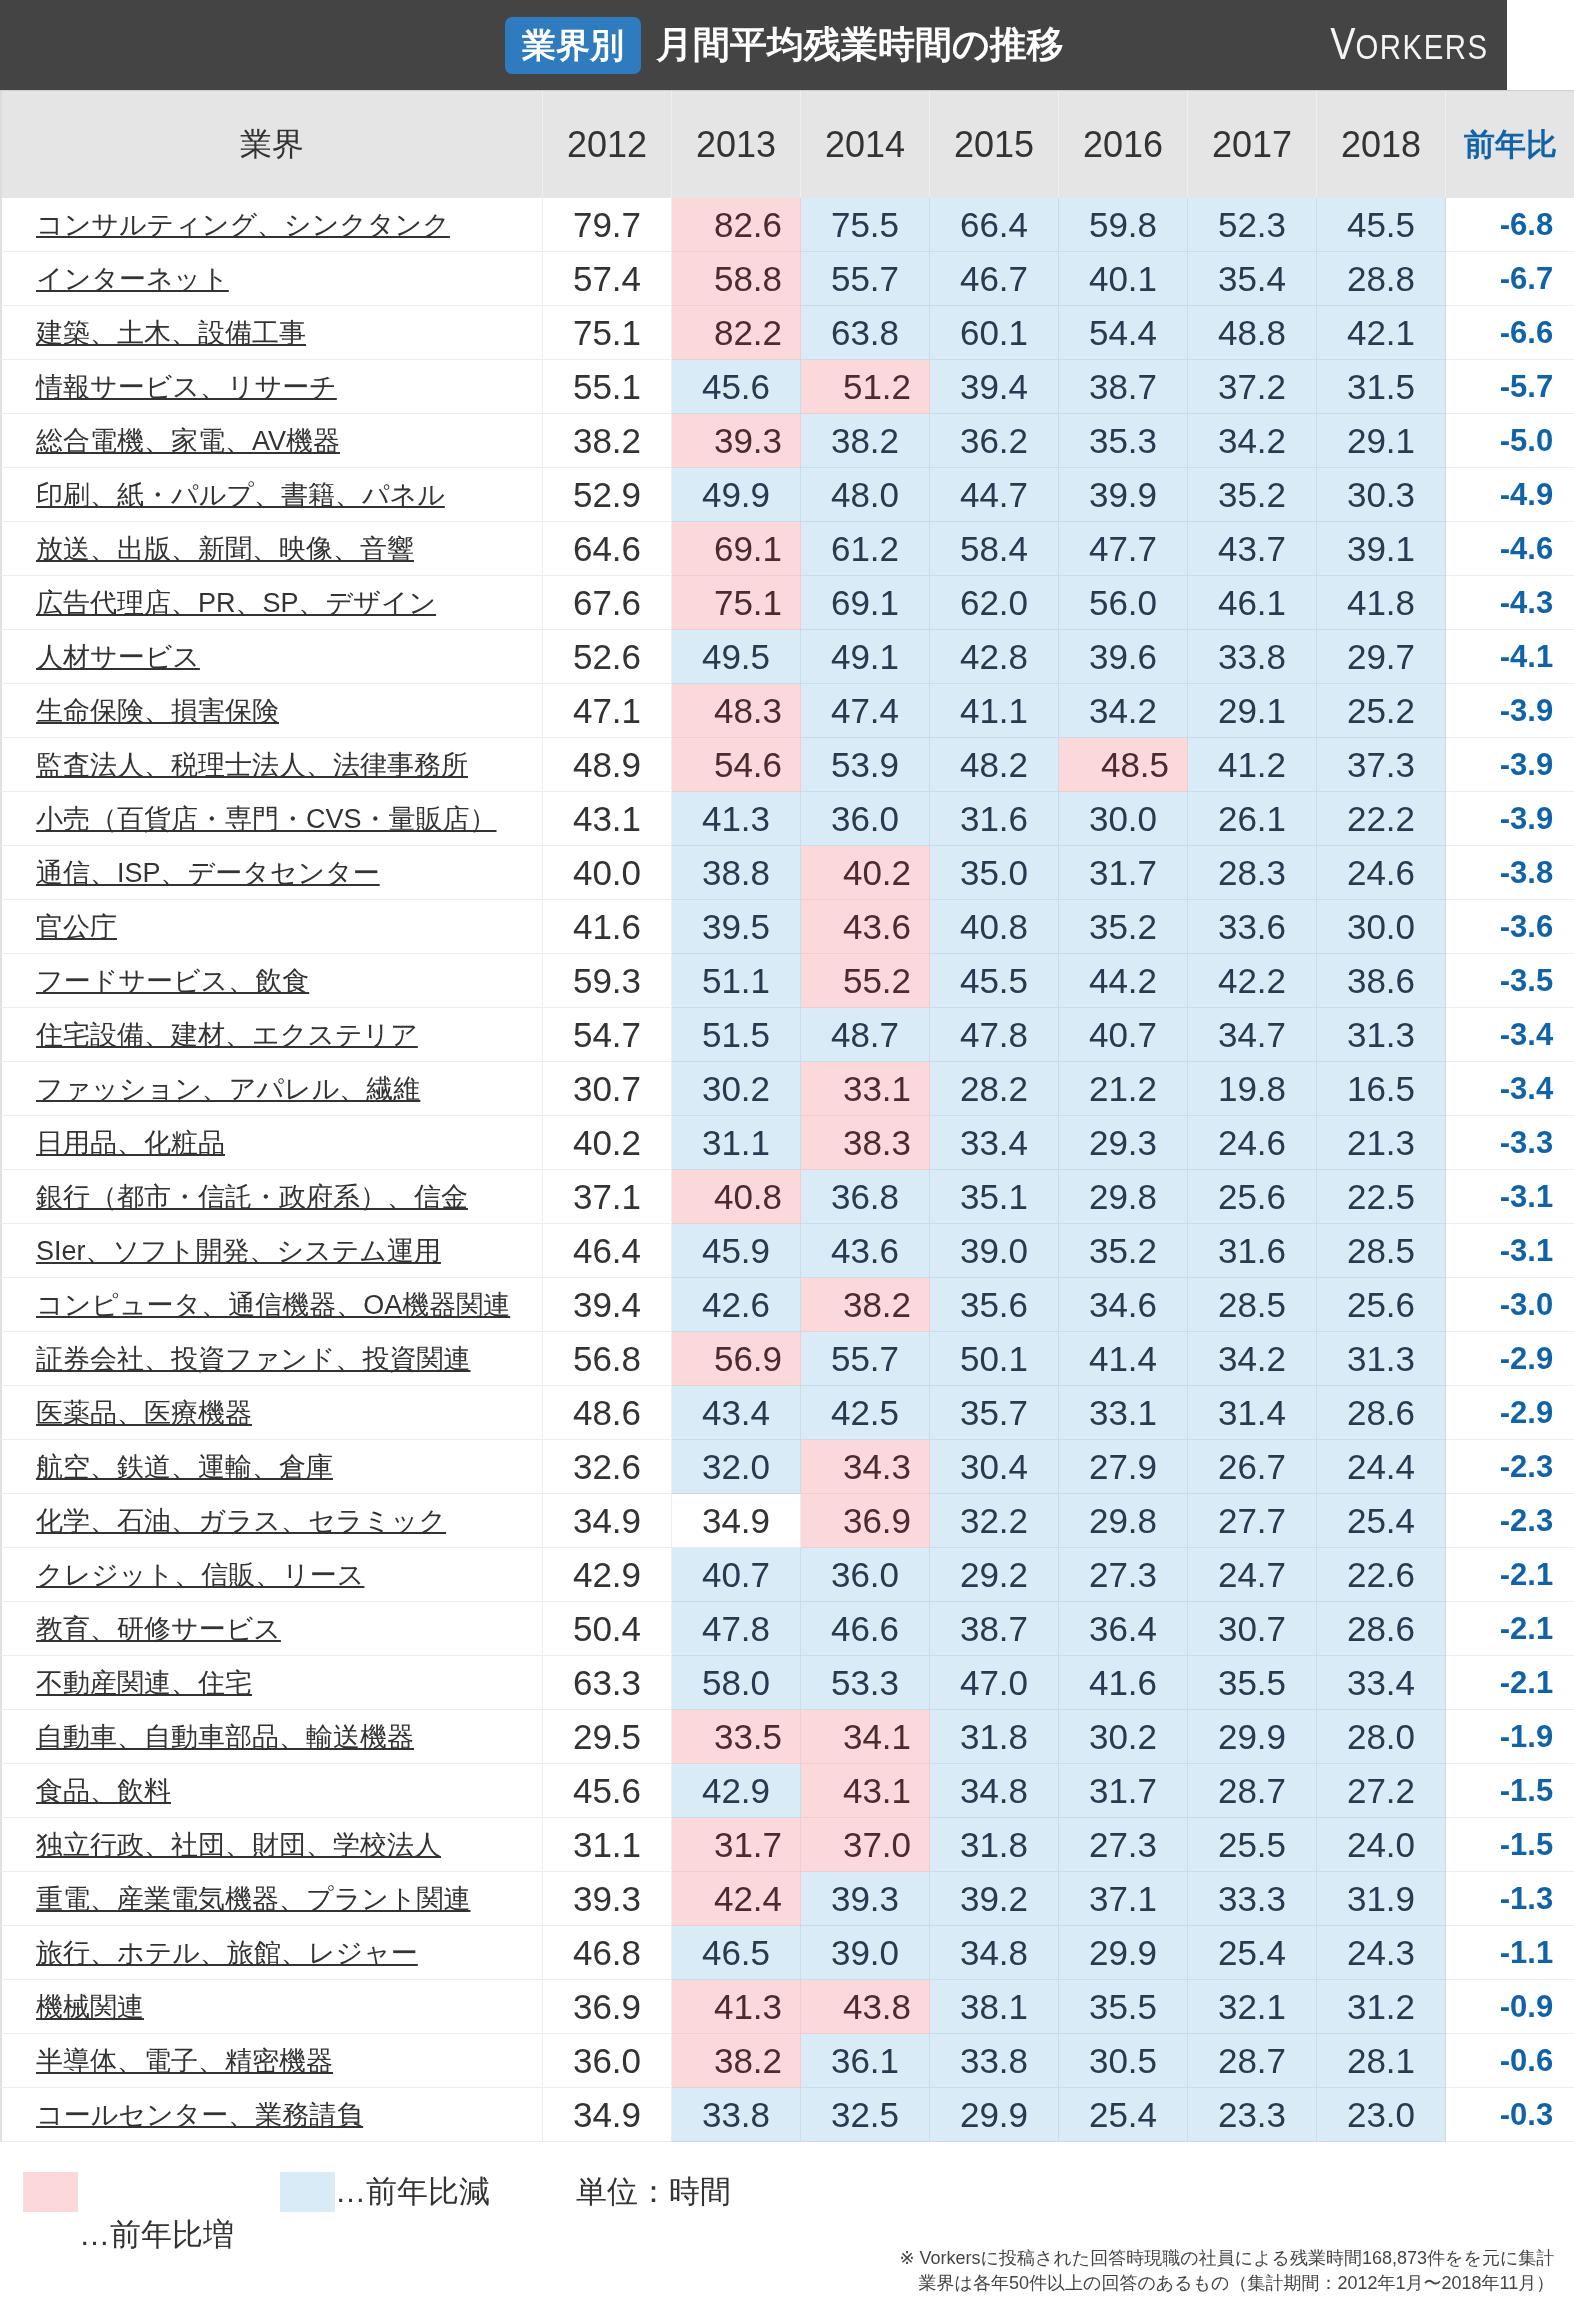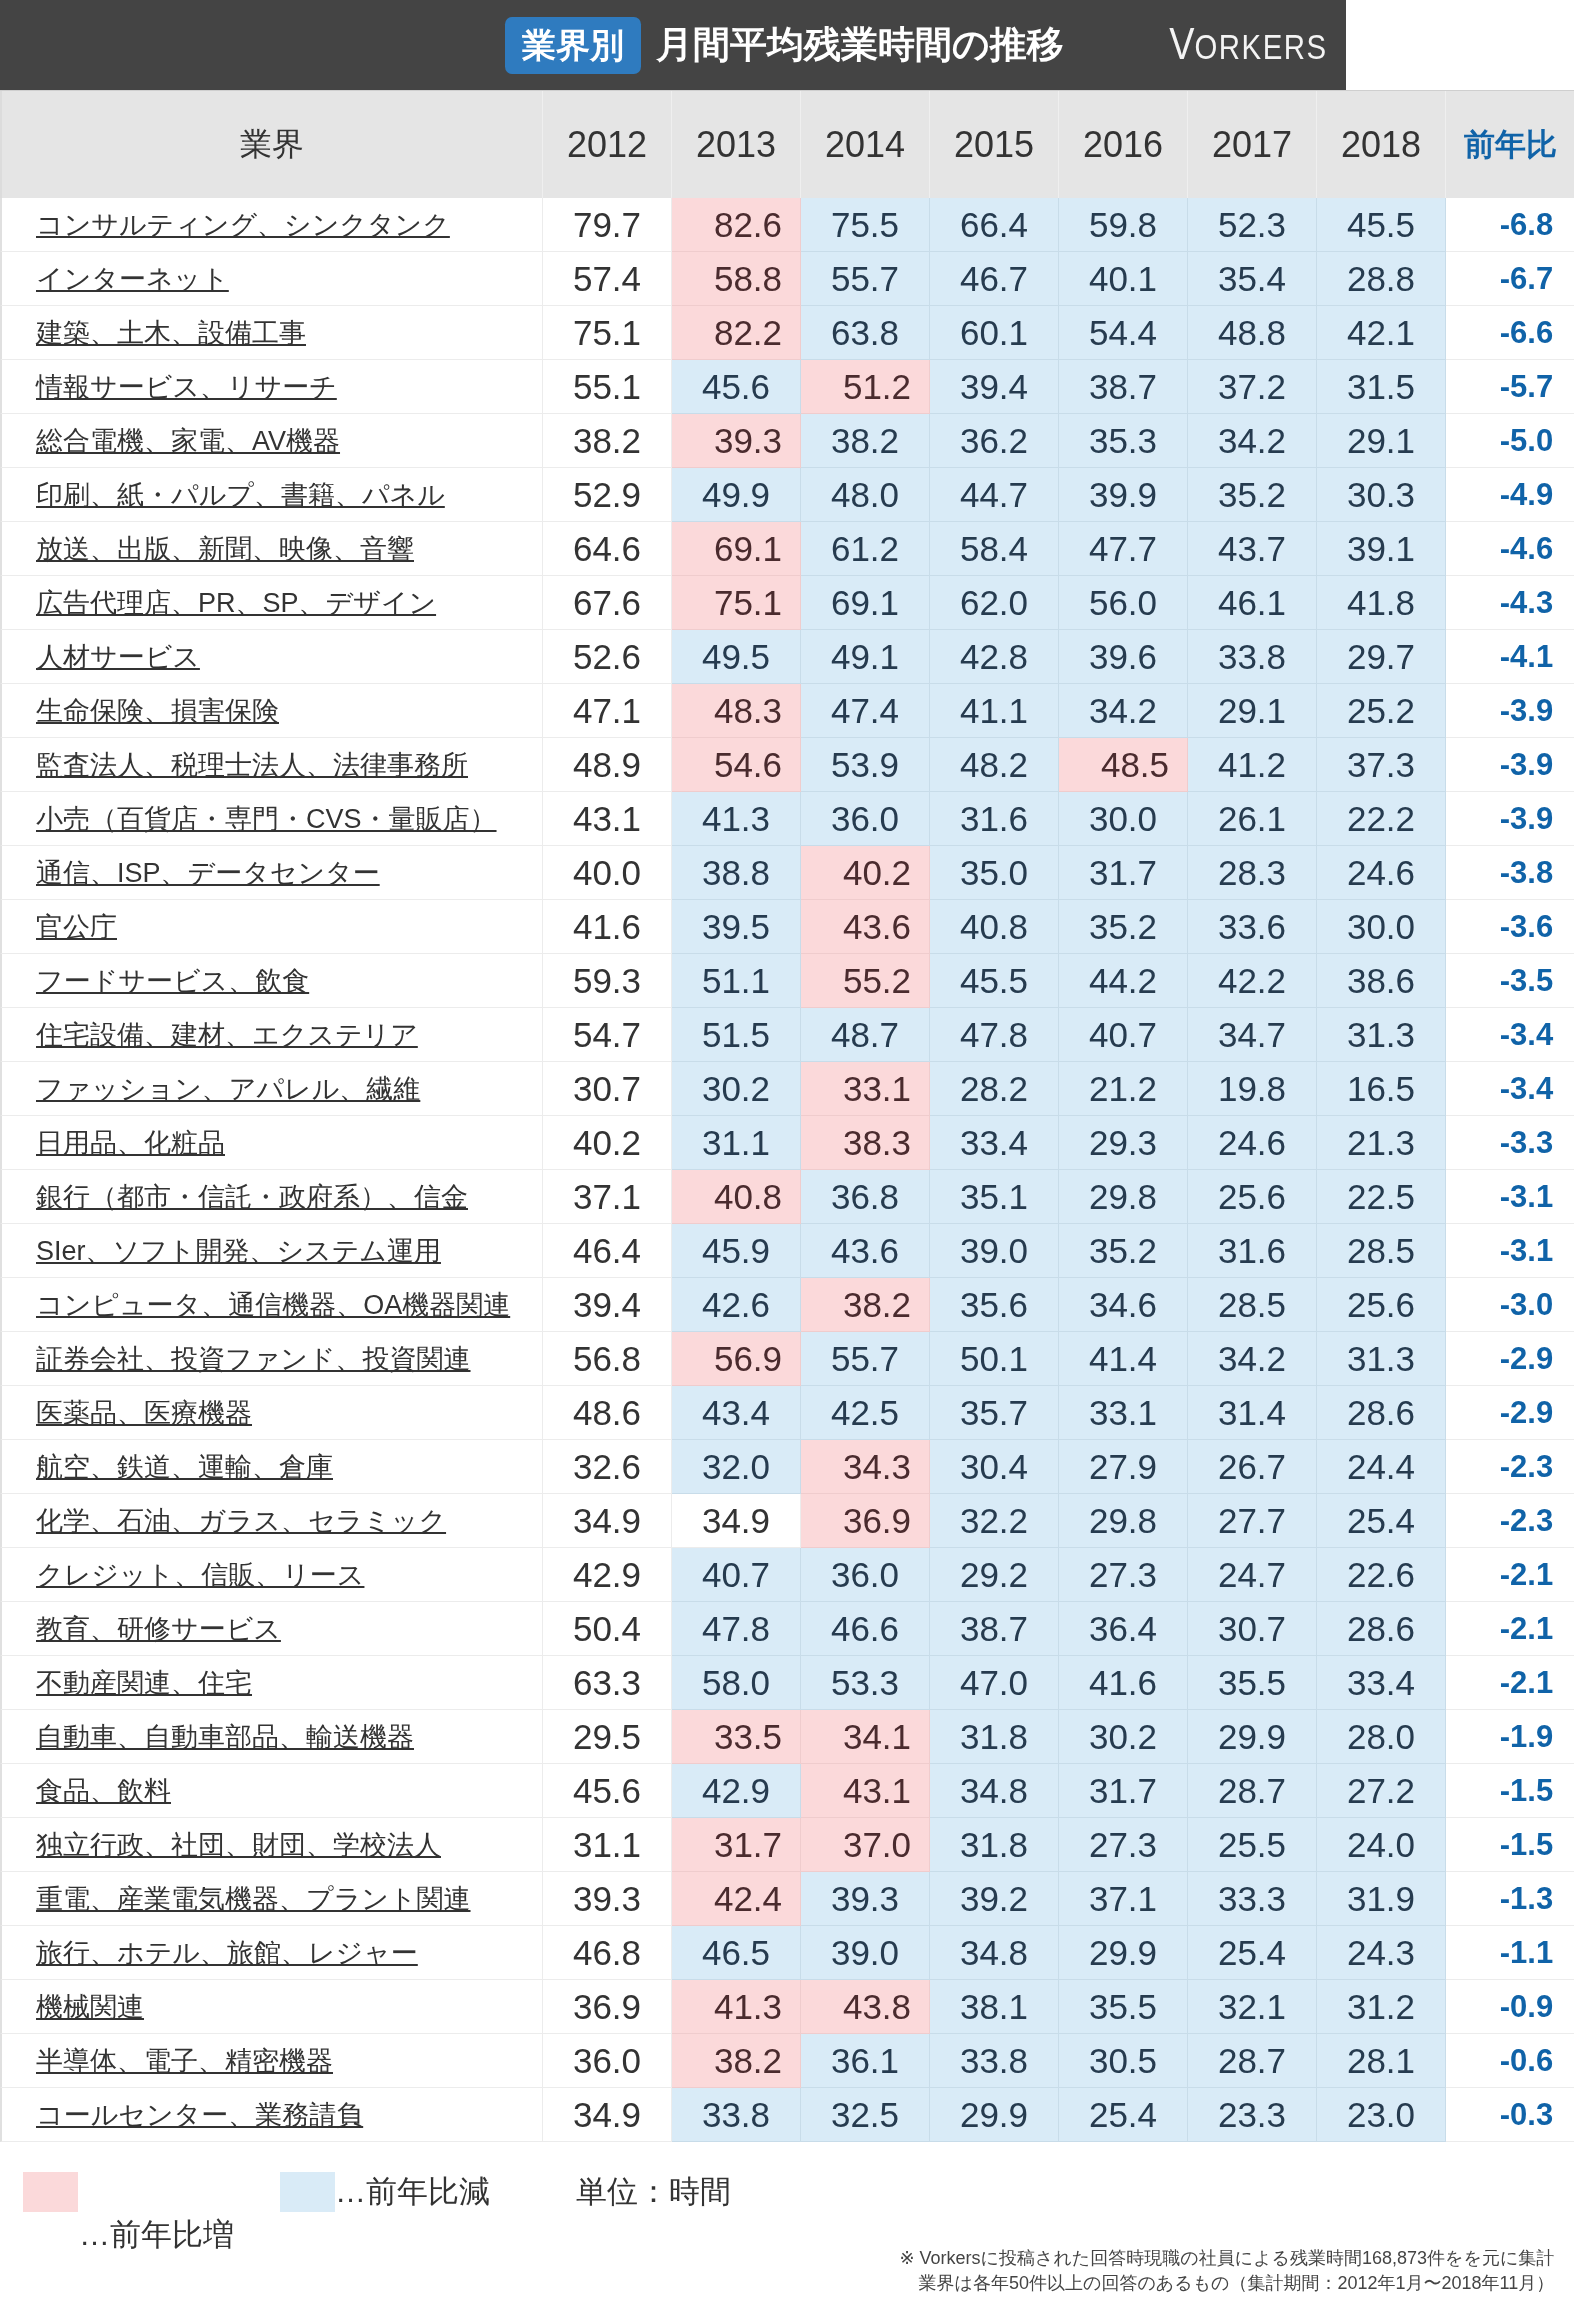--- a/index.html
+++ b/index.html
@@ -6,21 +6,21 @@
       --up:#fbd9da; --up-border:#efcccd; --up-text:#4a2b2e;
       --down:#d9ebf7; --down-border:#c8dce9; --down-text:#263b4f;
       --accent:#1063a8; --bar:#444444; --badge:#2f7bbf; --head:#e5e5e5;
     }
     html,body{margin:0;padding:0;background:#ffffff;}
     body{
       width:1575px;height:2319px;position:relative;overflow:hidden;
       font-family:"Liberation Sans","DejaVu Sans",sans-serif;color:#333333;
     }
     
-    .titlebar{position:absolute;left:0;top:0;width:1346px;height:90px;background:var(--bar);}
+    .titlebar{position:absolute;left:0;top:0;width:1507px;height:90px;background:var(--bar);}
     .badge{
       position:absolute;left:505px;top:17px;width:136px;height:57px;
       background:var(--badge);border-radius:7.2px;color:#ffffff;
       font-size:34px;line-height:57px;text-align:center;font-weight:bold;
     }
     .title{
       position:absolute;left:656px;top:0;height:90px;line-height:90px;
       color:#ffffff;font-size:37px;font-weight:bold;white-space:nowrap;
     }
     .logo{

